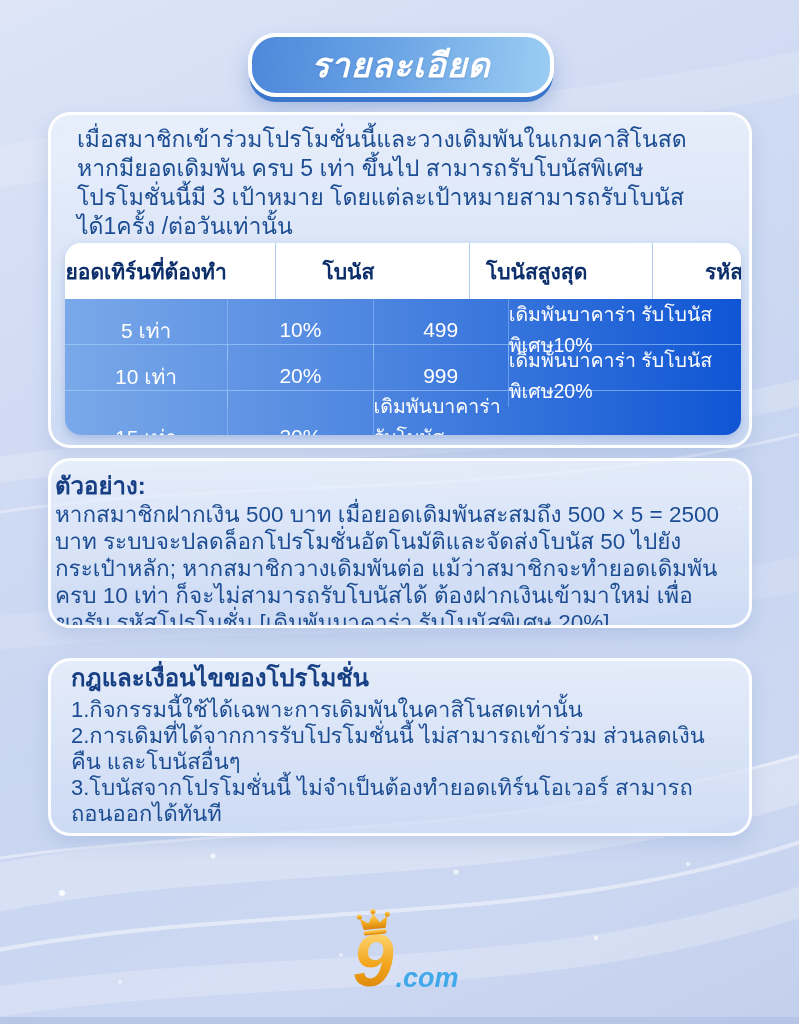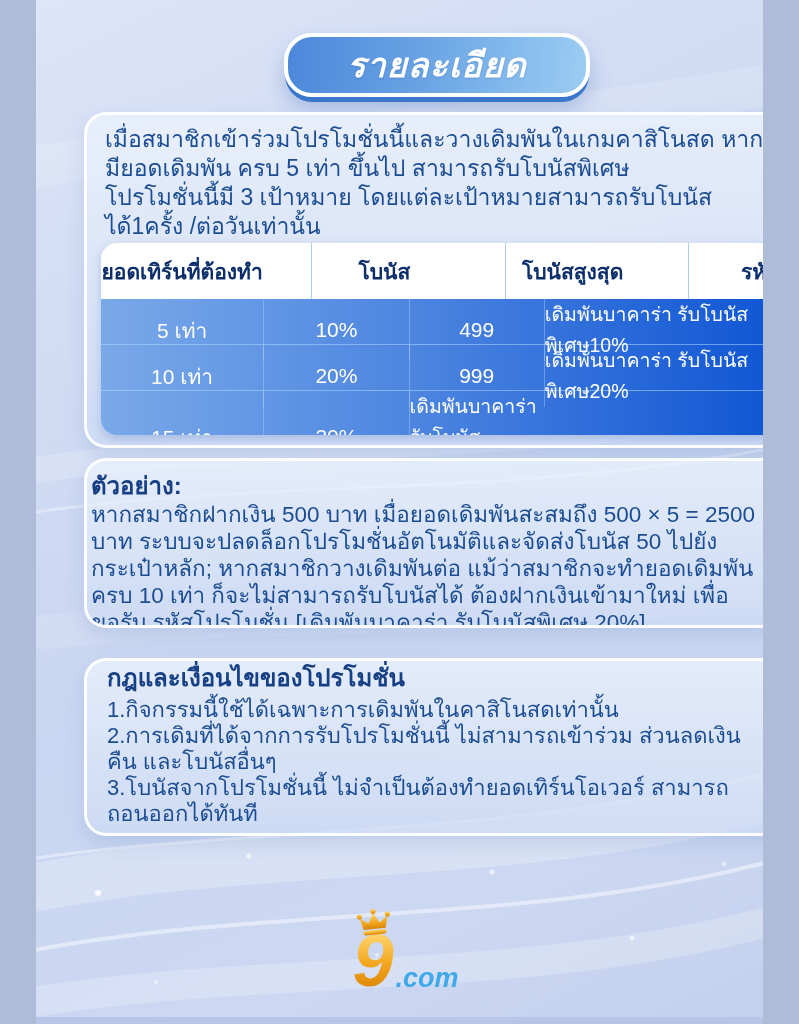--- a/index.html
+++ b/index.html
@@ -1,20 +1,20 @@
 <!DOCTYPE html>
 <html><head>
 <meta charset="utf-8">
 <style>
   * { margin:0; padding:0; box-sizing:border-box; }
   html,body { background:#aebcd8; }
   body { font-family:"Liberation Sans","DejaVu Sans",sans-serif; }
 
   .frame {
-    position:relative; width:727px; height:1024px; margin:0 auto;
+    position:relative; width:799px; height:1024px; margin:0 auto;
     overflow:hidden;
     background:linear-gradient(155deg,#dde5f7 0%,#d3ddf4 22%,#c9d6f1 55%,#ccd8f2 82%,#c3d0ec 100%);
   }
   .bg-waves { position:absolute; inset:0; pointer-events:none; }
   .bottom-strip { position:absolute; left:0; right:0; bottom:0; height:7px;
     background:#b4c3e5; opacity:.85; }
 
   
   .pill {
     position:absolute; left:248px; top:33px; width:306px; height:64px;
@@ -29,21 +29,21 @@
   }
 
   
   .card {
     position:absolute; left:48px; width:704px;
     border:3px solid rgba(255,255,255,.95); border-radius:22px;
     background:linear-gradient(180deg,rgba(238,244,253,.72) 0%,rgba(205,219,244,.78) 100%);
     box-shadow:0 8px 18px rgba(110,140,195,.22);
     overflow:hidden;
   }
-  .card-intro { top:112px; height:336px; }
+  .card-intro { top:112px; height:336px;padding-left:8px; }
   .card-example { top:458px; height:170px; padding:10px 20px 8px 4px; }
   .card-rules { top:658px; height:178px; padding:2px 20px 8px 20px; }
 
   .body-text { color:#1c4d93; font-size:23px; line-height:29px; }
   .card-intro .intro-text { padding:10px 18px 0 18px; }
   .card-title { color:#163f84; font-size:24px; font-weight:700; line-height:30px; }
   .card-example .body-text { font-size:22.5px; line-height:27px; }
   .card-rules .rule-item { color:#1c4d93; font-size:22px; line-height:26px; }
   .card-rules .card-title { margin-bottom:4px; }
 

